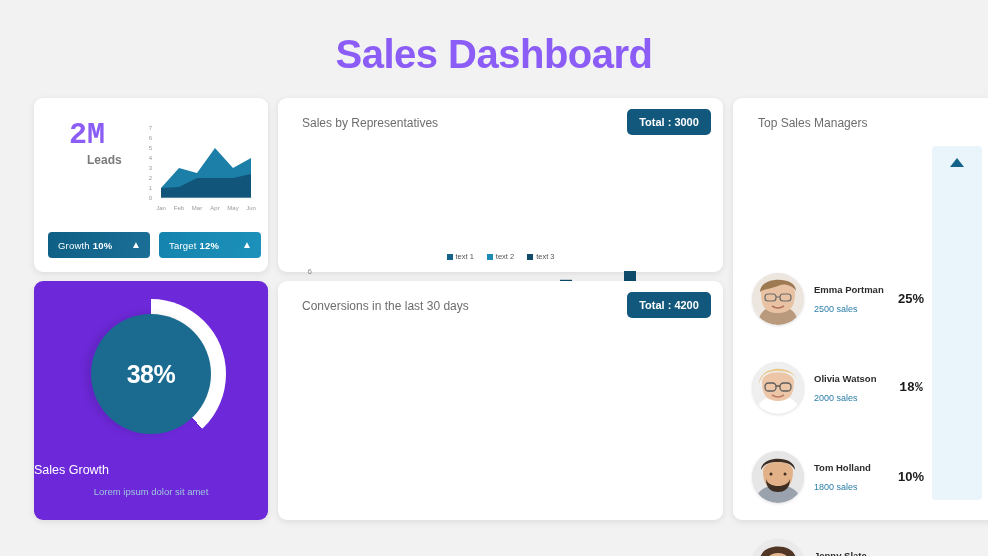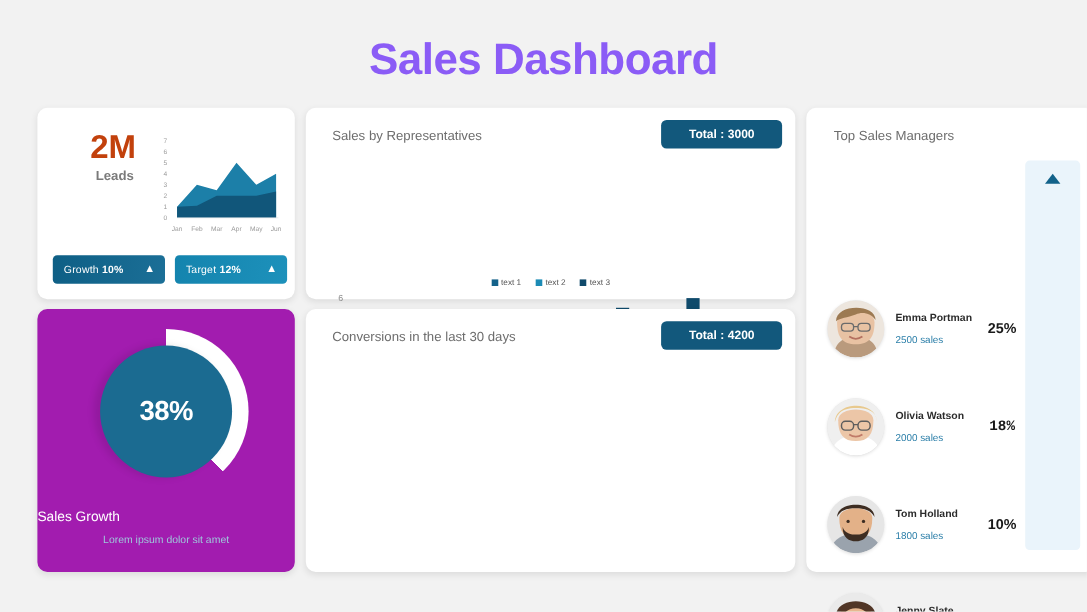--- a/index.html
+++ b/index.html
@@ -21,22 +21,22 @@
     position: absolute;
     background: #ffffff;
     border-radius: 9px;
     box-shadow: 0 2px 7px rgba(0,0,0,0.09);
   }
 
   
   #card-leads { left: 34px; top: 98px; width: 234px; height: 174px; }
   .leads-row { position: absolute; left: 0; top: 0; width: 234px; height: 132px; }
   .leads-big {
-    position: absolute; left: 48px; top: 20px;
-    font-size: 30px; font-weight: bold; color: #c2410c;
+    position: absolute; left: 35px; top: 20px;
+    font-size: 30px; font-weight: bold; color: #8b5cf6; font-family: Liberation Mono, monospace;
   }
   .leads-sub {
     position: absolute; left: 53px; top: 55px;
     font-size: 12px; color: #7a7a7a; font-weight: bold;
   }
   .leads-chart { position: absolute; left: 112px; top: 22px; width: 112px; height: 102px; }
   .btn-row { position: absolute; left: 14px; top: 134px; display: flex; gap: 9px; }
   .pill {
     width: 102px; height: 26px; border-radius: 4px;
     display: flex; align-items: center; justify-content: space-between;
@@ -50,36 +50,36 @@
   .pill-target { background: linear-gradient(100deg,#1484ae 0%,#1d91bb 100%); }
 
   
   #card-bars { left: 278px; top: 98px; width: 445px; height: 174px; }
   .card-head { position: absolute; left: 24px; top: 18px; font-size: 12px; color: #6d6d6d; }
   .total-badge {
     position: absolute; right: 12px; top: 11px;
     background: #12587c; color: #fff;
     border-radius: 5px; height: 26px; min-width: 84px;
     display: flex; align-items: center; justify-content: center;
-    font-size: 11px; font-weight: bold; padding: 0 25px;
+    font-size: 11px; font-weight: bold; padding: 0 12px;
   }
   .legend { position: absolute; display: flex; gap: 13px; align-items: center; }
   .legend .item { display: flex; align-items: center; gap: 3px; font-size: 7.5px; color: #555; }
   .legend .swatch { width: 6px; height: 6px; display: inline-block; }
   #bars-legend { left: 50%; transform: translateX(-50%); top: 154px; }
 
   .plot { position: absolute; }
   .c1 { background: #14628a; }
   .c2 { background: #1c8bb5; }
   .c3 { background: #0f4a6b; }
 
   
   #card-donut {
     left: 34px; top: 281px; width: 234px; height: 239px;
-    background: #a21caf;
+    background: #6d28d9;
   }
   .donut-wrap { position: absolute; left: 50%; top: 18px; transform: translateX(-50%); width: 150px; height: 150px; }
   .donut-ring {
     position: absolute; inset: 0; border-radius: 50%;
     background: conic-gradient(from 0deg, #ffffff 0deg 136.8deg, rgba(255,255,255,0) 136.8deg 360deg);
   }
   .donut-shadow {
     position: absolute; left: 9px; top: 14px; width: 122px; height: 122px;
     border-radius: 50%; background: rgba(0,0,0,0.09); filter: blur(3px);
   }

